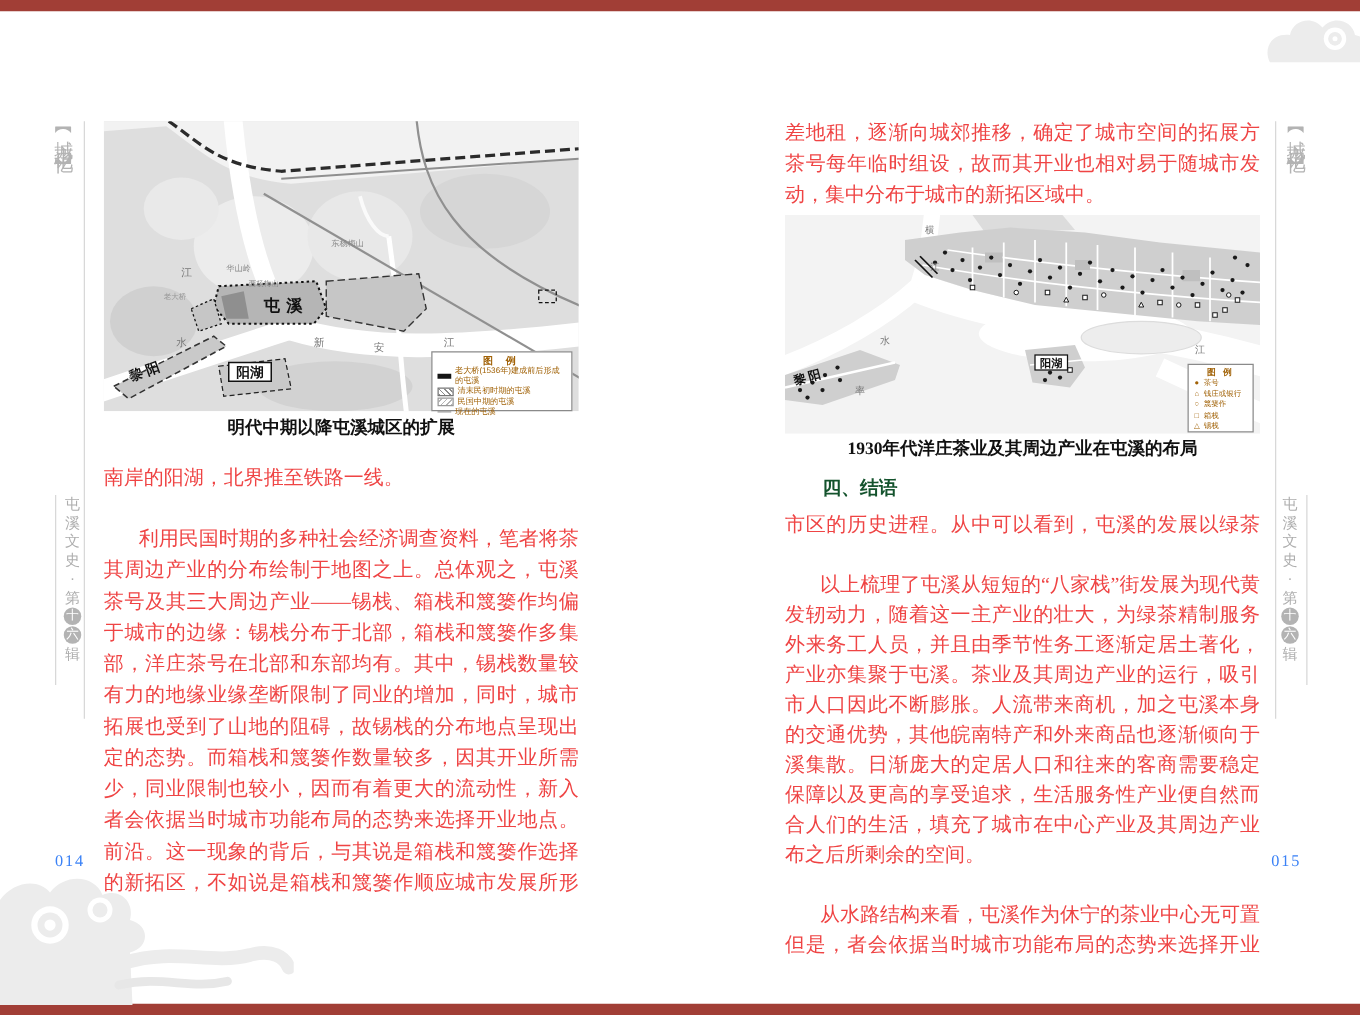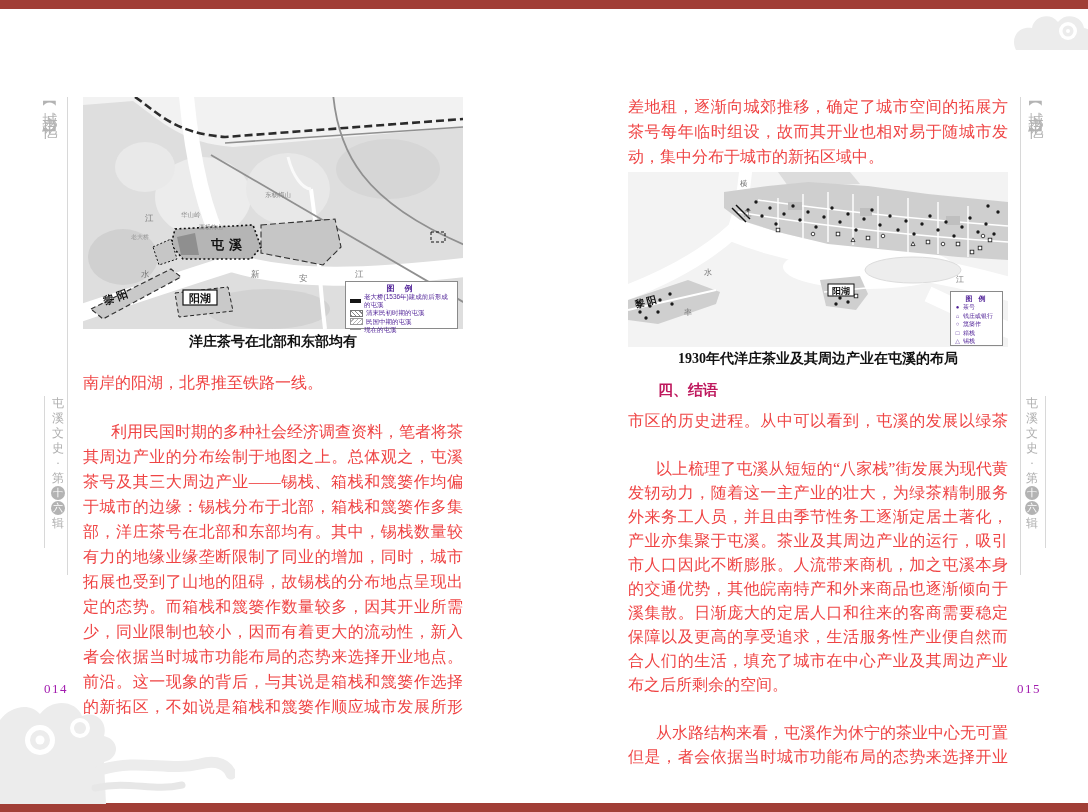--- a/index.html
+++ b/index.html
@@ -12,36 +12,36 @@
   .vrule{position:absolute;width:1px;background:#d8d8d8;}
   .collection{position:absolute;writing-mode:vertical-rl;font-size:15px;letter-spacing:4px;
               color:#b3b3b3;font-weight:400;}
   .series{position:absolute;display:flex;gap:5px;}
   .series .srule{width:1px;background:#d8d8d8;}
   .series .schars{display:flex;flex-direction:column;align-items:center;gap:1px;
                   font-size:12px;color:#aeaeae;width:16px;}
   .vchar{line-height:14px;}
   .vchar.circ{width:14px;height:14px;border-radius:50%;background:#b3b3b3;color:#fff;
               font-size:10px;line-height:14px;text-align:center;}
-  .pagenum{position:absolute;font-size:13px;letter-spacing:1.5px;color:#a21caf;
+  .pagenum{position:absolute;font-size:13px;letter-spacing:1.5px;color:#3b82f6;
            font-family:"Liberation Serif","DejaVu Serif",serif;}
   
   .lines{position:absolute;width:380px;font-size:16px;color:#ef4444;}
   .tline{line-height:25px;overflow:hidden;text-align:justify;white-space:nowrap;}
   .tline.fill{text-align-last:justify;white-space:normal;height:25px;}
   .tline.ind{padding-left:28px;margin-top:24px;}
   .rlines .tline{line-height:25px;}
   .rbody .tline{line-height:24px;height:24px;}
   .caption{position:absolute;width:380px;text-align:center;font-weight:bold;font-size:14px;color:#111;}
-  .heading{position:absolute;width:380px;padding-left:30px;font-weight:bold;font-size:15px;color:#be185d;}
+  .heading{position:absolute;width:380px;padding-left:30px;font-weight:bold;font-size:15px;color:#14532d;}
   
   .mapbox{position:absolute;background:#fff;}
   
   .legend{position:absolute;background:#fff;border:1px solid #8a8a8a;box-sizing:border-box;
-          font-family:"Liberation Sans","DejaVu Sans",sans-serif;color:#4c1d95;}
+          font-family:"Liberation Sans","DejaVu Sans",sans-serif;color:#a16207;}
   .legend .ltitle{text-align:center;font-weight:bold;letter-spacing:4px;}
   .legend-l{left:345px;top:281px;width:113px;height:48px;padding:2px 4px;}
   .legend-l .ltitle{font-size:8px;line-height:9px;}
   .legend-l .lrow{font-size:6.5px;line-height:8.2px;display:flex;align-items:center;gap:3px;}
   .legend-r{left:950px;top:291px;width:53px;height:55px;padding:2px 3px;}
   .legend-r .ltitle{font-size:7px;line-height:9px;letter-spacing:2px;}
   .legend-r .lrow{font-size:6px;line-height:8.6px;display:flex;align-items:center;gap:2px;}
   .sym{display:inline-block;flex:0 0 auto;}
   .sym-bar{width:11px;height:4px;background:#151515;}
   .sym-hatch1{width:11px;height:5px;border:1px solid #777;
@@ -168,21 +168,21 @@
           <span class="sym sym-hatch2"></span>
           <span class="ltx">民国中期的屯溪</span>
         </div>
         <div class="lrow">
           <span class="sym sym-line"></span>
           <span class="ltx">现在的屯溪</span>
         </div>
       </div>
   </div>
 
-  <div class="caption" style="left:83px;top:333px">洋庄茶号在北部和东部均有</div>
+  <div class="caption" style="left:83px;top:333px">明代中期以降屯溪城区的扩展</div>
 
   <div class="lines" style="left:83px;top:370px">
       <div class="tline">南岸的阳湖，北界推至铁路一线。</div>
       <div class="tline ind fill">利用民国时期的多种社会经济调查资料，笔者将茶业及</div>
       <div class="tline fill">其周边产业的分布绘制于地图之上。总体观之，屯溪的洋庄</div>
       <div class="tline fill">茶号及其三大周边产业——锡栈、箱栈和篾篓作均偏重分布</div>
       <div class="tline fill">于城市的边缘：锡栈分布于北部，箱栈和篾篓作多集中于东</div>
       <div class="tline fill">部，洋庄茶号在北部和东部均有。其中，锡栈数量较少，且强</div>
       <div class="tline fill">有力的地缘业缘垄断限制了同业的增加，同时，城市的向北</div>
       <div class="tline fill">拓展也受到了山地的阻碍，故锡栈的分布地点呈现出相对稳</div>

